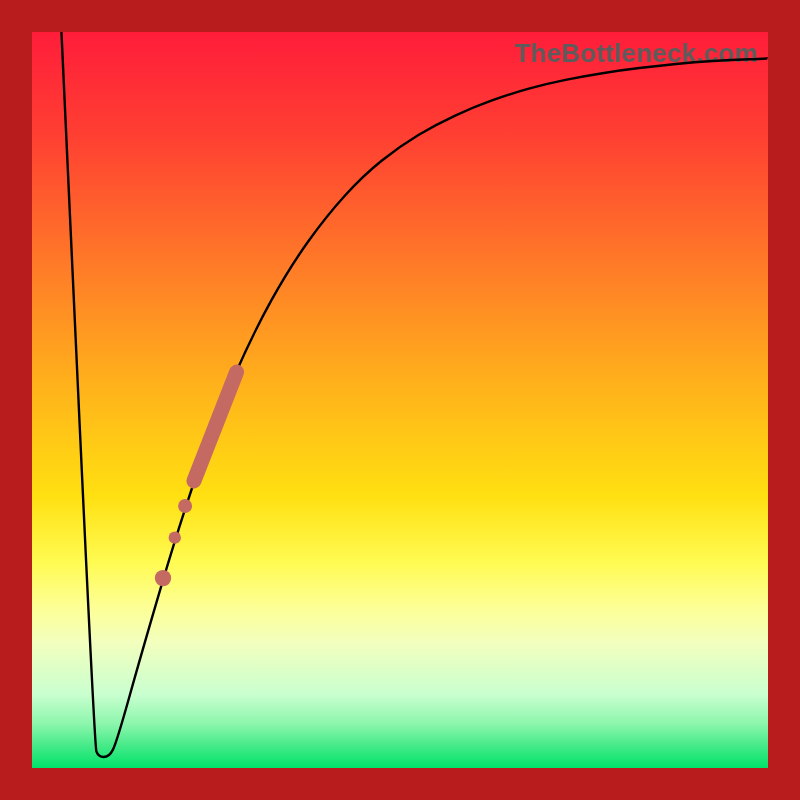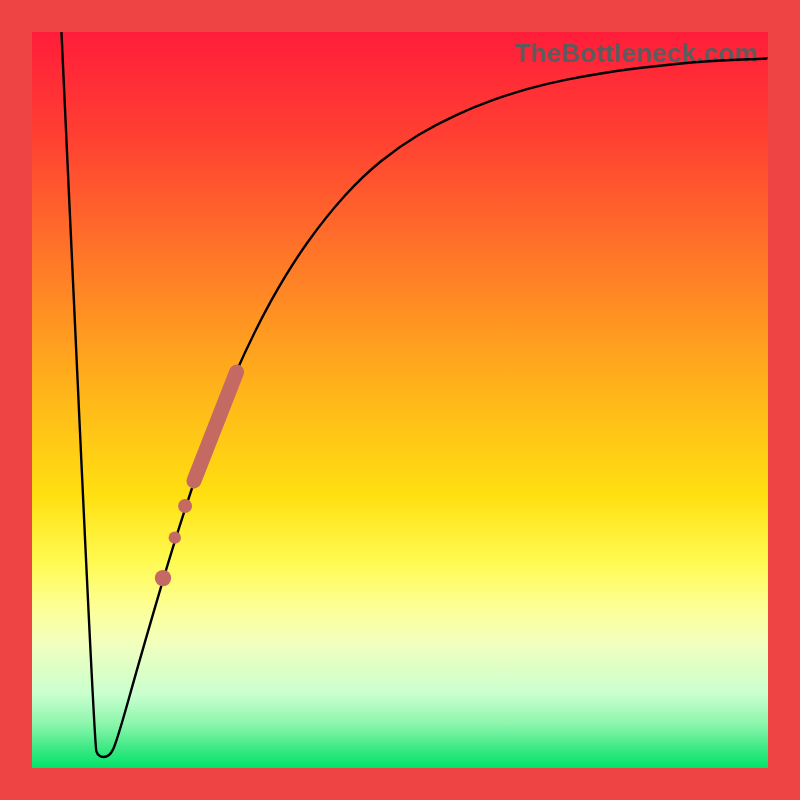--- a/index.html
+++ b/index.html
@@ -8,21 +8,21 @@
     width: 800px;
     height: 800px;
     overflow: hidden;
     background: #000;
     font-family: Arial, Helvetica, sans-serif;
   }
   .frame {
     position: relative;
     width: 800px;
     height: 800px;
-    background: #ef4444;
+    background: #b91c1c;
   }
   .plot-area {
     position: absolute;
     left: 32px;
     top: 32px;
     width: 736px;
     height: 736px;
     background: linear-gradient(
       to bottom,
       #ff1d3a 0%,

